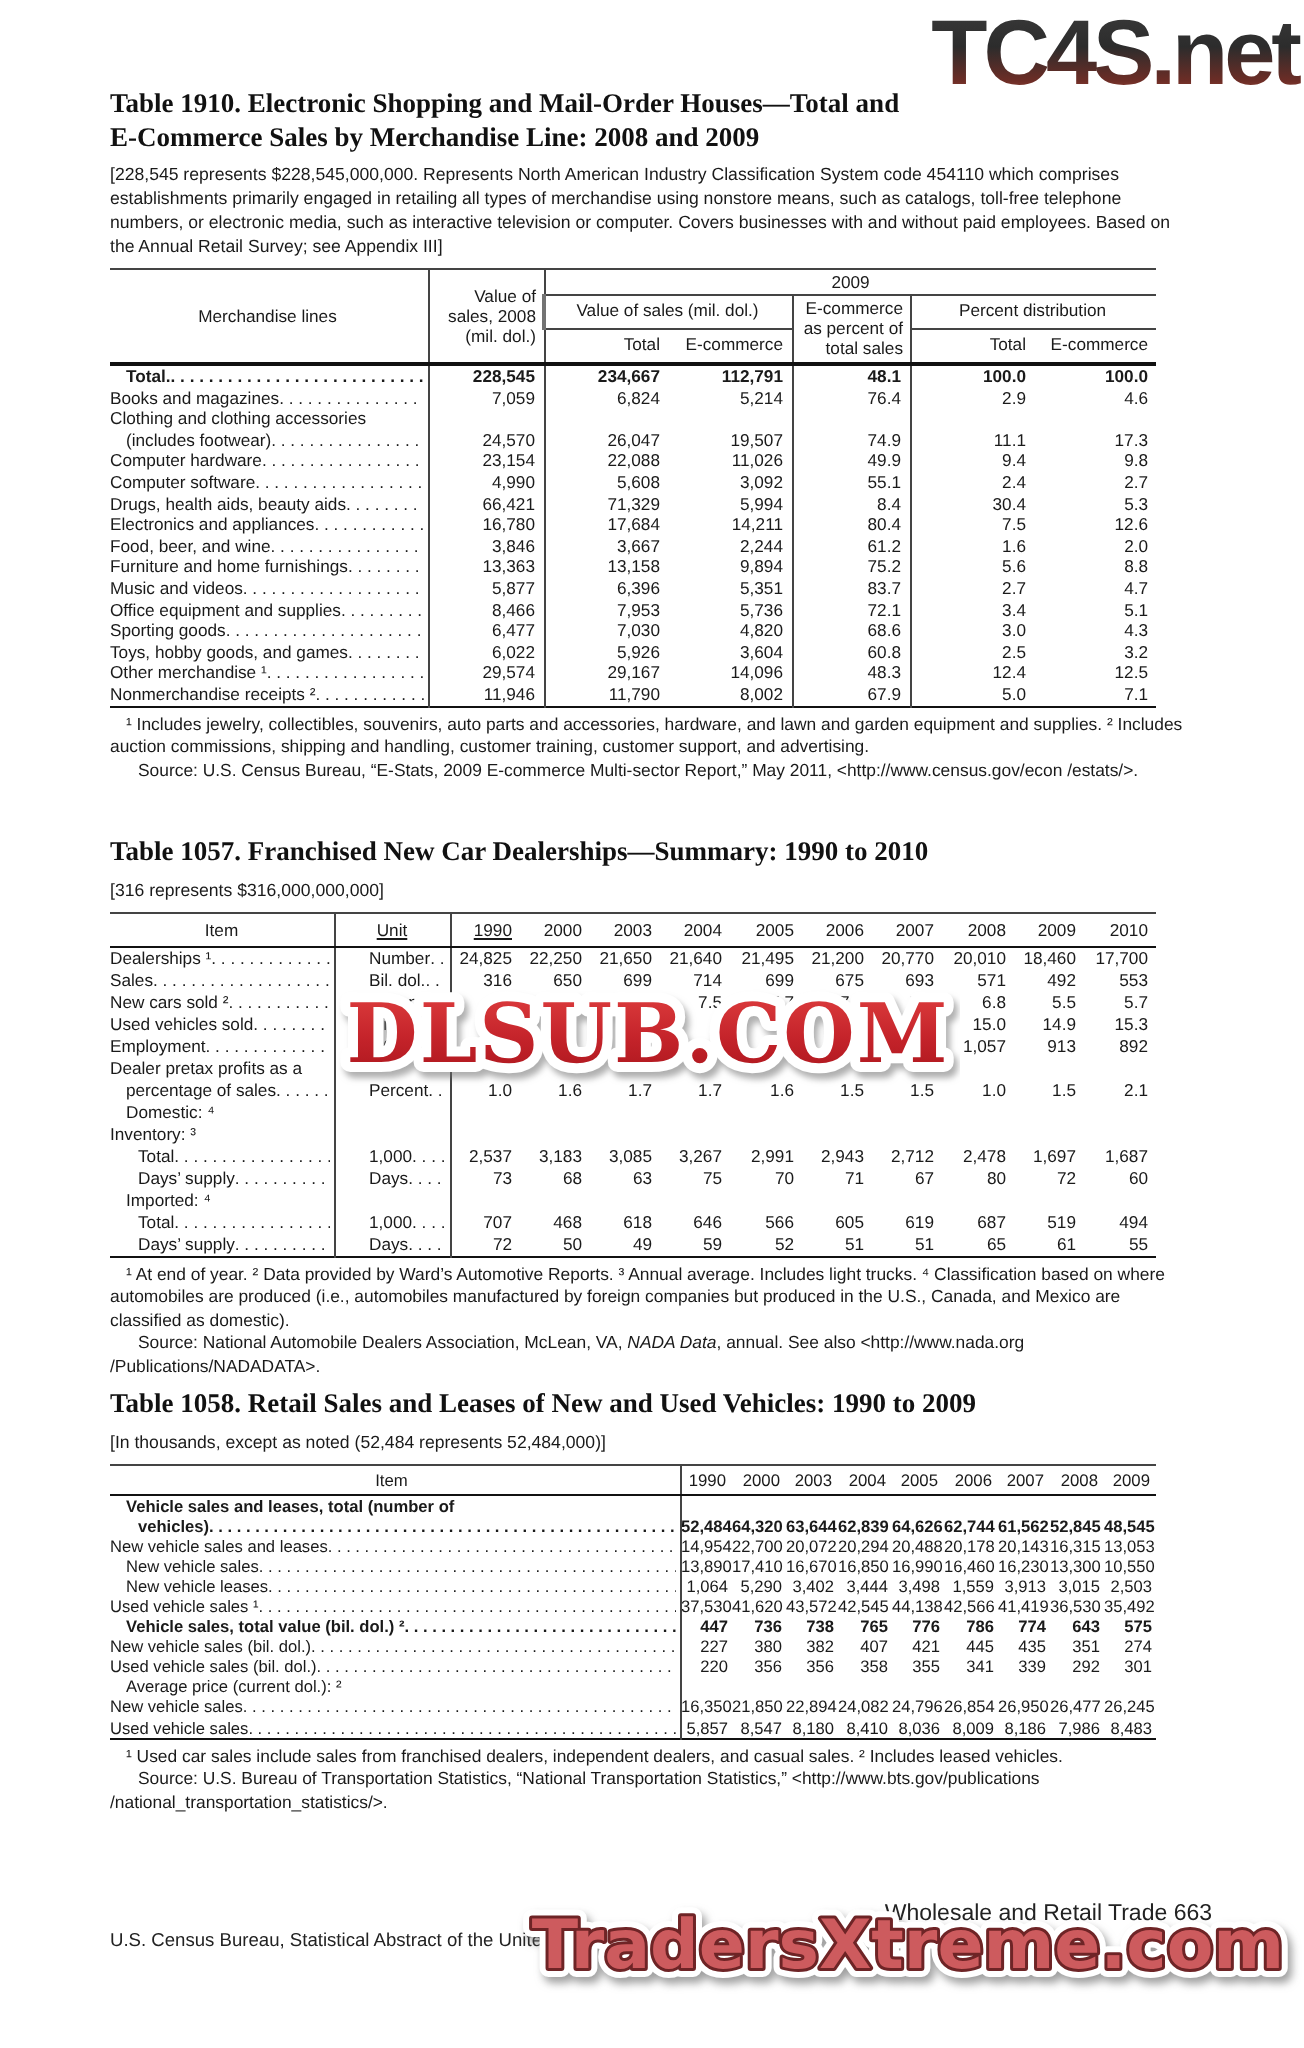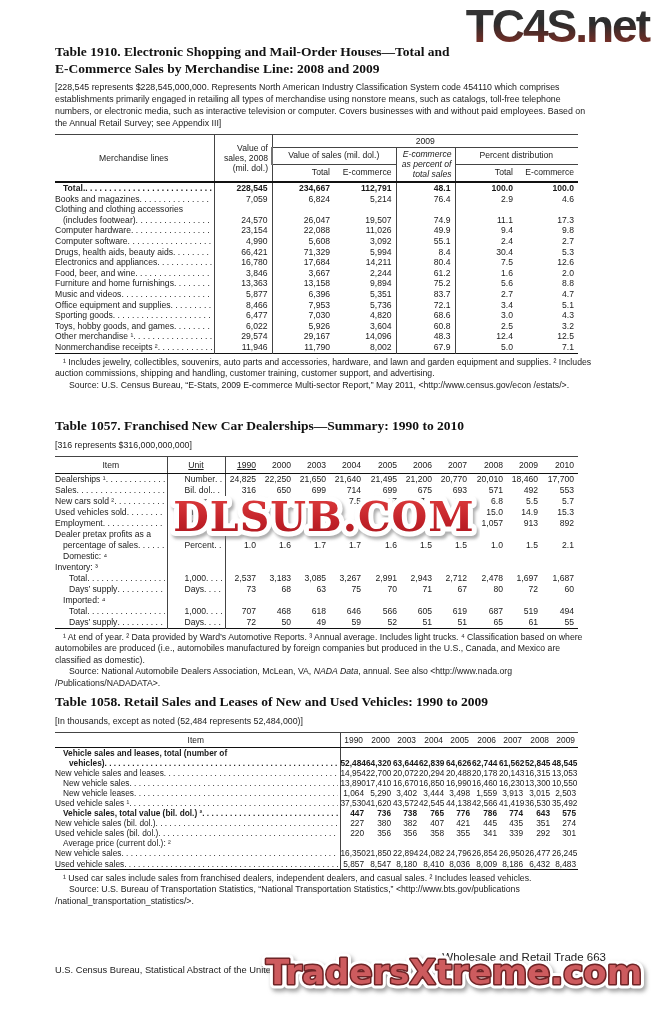--- a/index.html
+++ b/index.html
@@ -21,21 +21,21 @@
   .lflex .txt{white-space:nowrap;}
   .ldr{flex:1 1 auto;overflow:hidden;white-space:nowrap;min-width:0;}
   .ldr::before{content:" . . . . . . . . . . . . . . . . . . . . . . . . . . . . . . . . . . . . . . . . . . . . . . . . . . . . . . . . . . . . . . . . . . . . . . . . . . . . . . . . . . . . . . . . . .";}
   .ind1 .lflex{padding-left:8px;}
   .ind2 .lflex{padding-left:14px;}
   
   .t56 .h-item{text-align:center;border-bottom:2px solid #111;}
   .t56 .h-2008{text-align:right;border-left:1px solid #444;border-bottom:2px solid #111;}
   .t56 .h-year{text-align:center;border-left:1px solid #444;border-bottom:1px solid #444;padding:1px 0;}
   .t56 .h-gv{text-align:center;border-left:2px solid #737373;border-bottom:1px solid #444;}
-  .t56 .h-pct{text-align:right;border-left:1px solid #444;border-right:1px solid #444;border-bottom:2px solid #111;font-style:italic;}
+  .t56 .h-pct{text-align:right;border-left:1px solid #444;border-right:1px solid #444;border-bottom:2px solid #111;}
   .t56 .h-gd{text-align:center;border-bottom:1px solid #444;}
   .t56 tr.sub th{text-align:right;border-bottom:2px solid #111;padding-right:4px;}
   .t56 tr.sub th.bl{border-left:1px solid #444;}
   .t56 td:nth-child(2),.t56 td:nth-child(3),.t56 td:nth-child(5),.t56 td:nth-child(6){border-left:1px solid #444;}
   
   .t57 th{border-bottom:1.8px solid #111;padding:3px 4px 3px 0;}
   .t57 .h-item,.t57 .h-unit{text-align:center;padding:3px 0;}
   .t57 .h-yr{text-align:right;}
   .t57 th.bl{border-left:1px solid #444;text-decoration:underline;}
   .t57 td:nth-child(2),.t57 td:nth-child(3){border-left:1px solid #444;}
@@ -942,21 +942,21 @@
                 <span class="ldr"></span>
               </div>
             </td>
             <td class="num">5,857</td>
             <td class="num">8,547</td>
             <td class="num">8,180</td>
             <td class="num">8,410</td>
             <td class="num">8,036</td>
             <td class="num">8,009</td>
             <td class="num">8,186</td>
-            <td class="num">6,432</td>
+            <td class="num">7,986</td>
             <td class="num">8,483</td>
           </tr>
         </tbody>
     </table>
     <p class="fn">¹ Used car sales include sales from franchised dealers, independent dealers, and casual sales. ² Includes leased vehicles.</p>
     <p class="fn src">Source: U.S. Bureau of Transportation Statistics, “National Transportation Statistics,” &lt;http://www.bts.gov/publications /national_transportation_statistics/&gt;.</p>
   </div>
 
   <div class="chap">Wholesale and Retail Trade  663</div>
   <div class="pgsrc">U.S. Census Bureau, Statistical Abstract of the United States: 2012</div>

